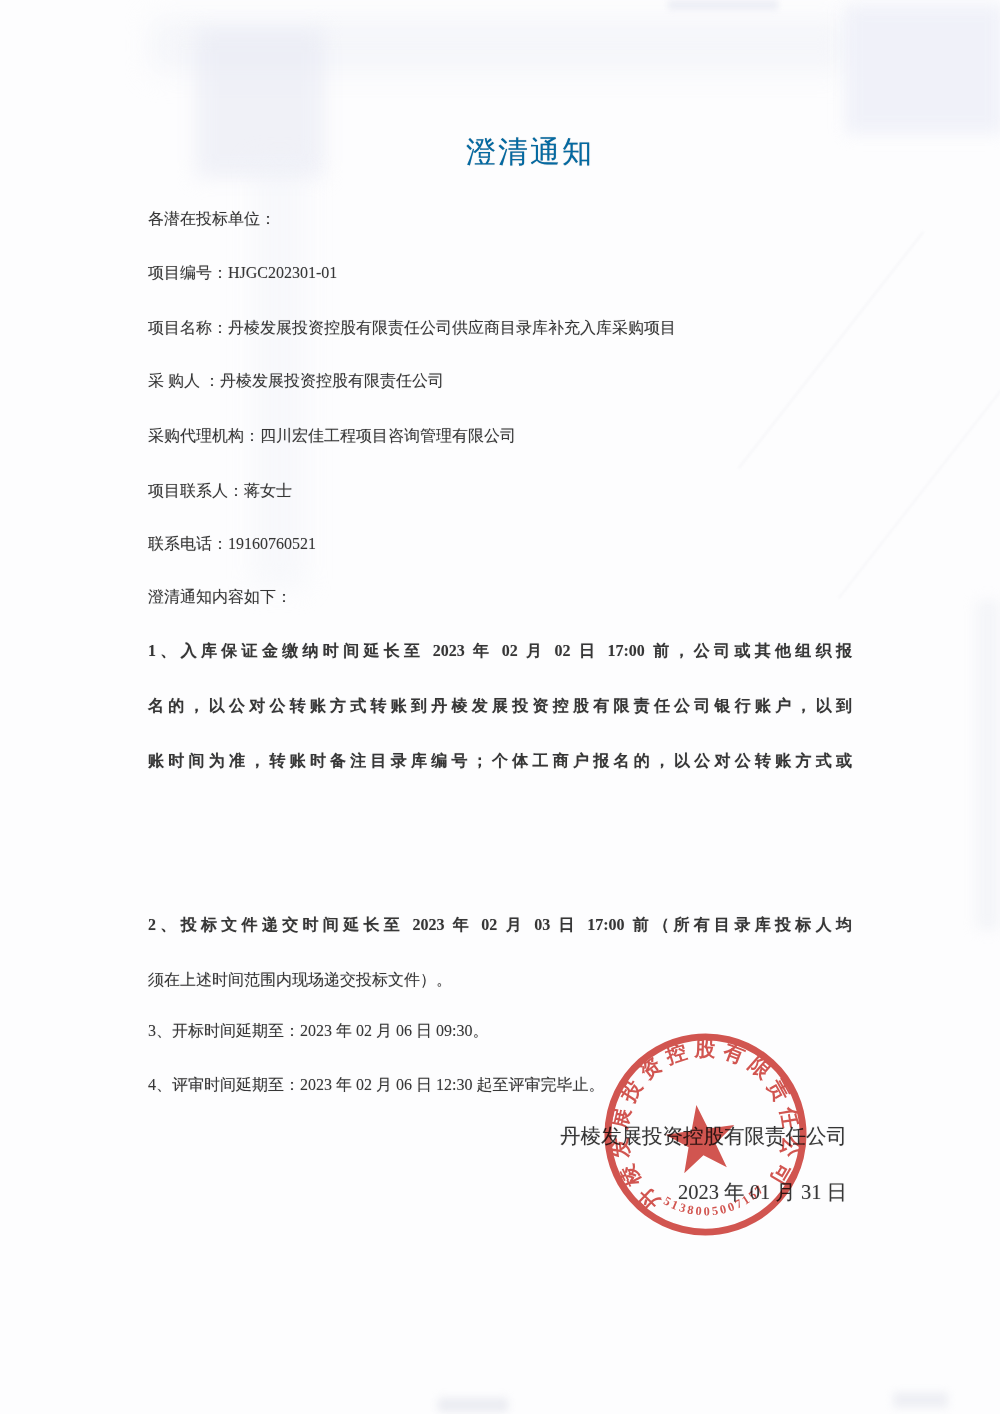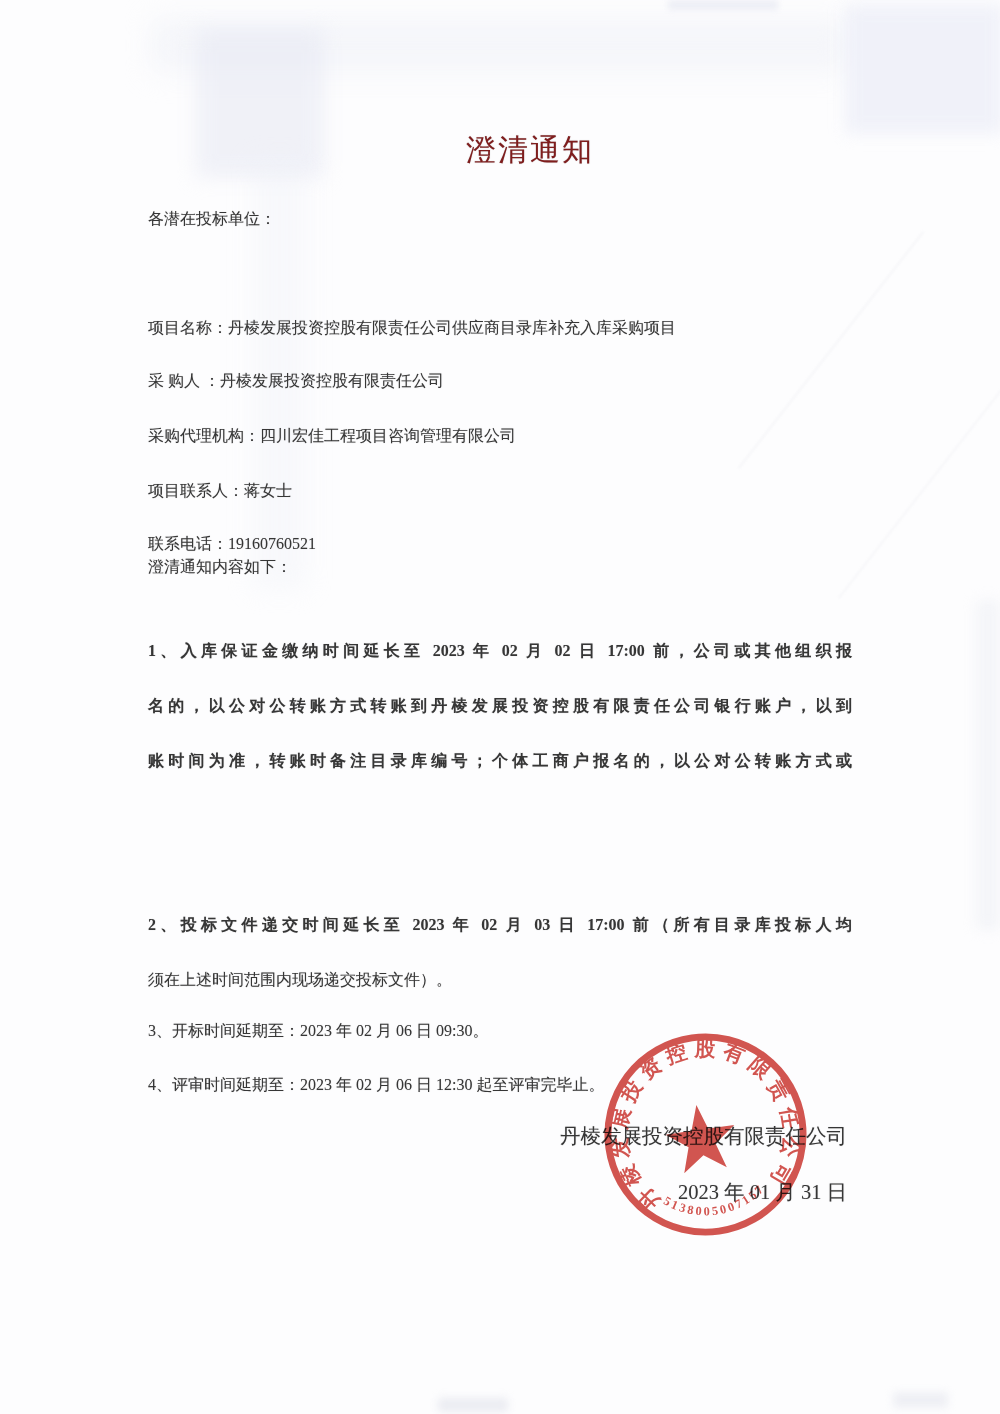--- a/index.html
+++ b/index.html
@@ -21,21 +21,21 @@
   .a-scratch2{left:930px;top:330px;width:2px;height:300px;background:#c9cbd6;opacity:.12;transform:rotate(38deg);filter:blur(1px);}
   .a-rightedge{left:976px;top:600px;width:24px;height:330px;background:#ebedf3;opacity:.5;filter:blur(7px);}
   .a-botsmudge1{left:438px;top:1398px;width:70px;height:14px;background:#d9dbe6;opacity:.5;filter:blur(4px);}
   .a-botsmudge2{left:893px;top:1392px;width:55px;height:16px;background:#dddfe9;opacity:.45;filter:blur(4px);}
   .a-topsmudge{left:668px;top:0;width:110px;height:10px;background:#dfe2ee;opacity:.5;filter:blur(3px);}
 
   
   .doc-title{
     position:absolute;left:530px;top:134px;transform:translateX(-50%);
     font-size:30px;line-height:36px;letter-spacing:2px;white-space:pre;
-    color:#7f1d1d;text-shadow:0 0 1px rgba(70,70,70,.35);font-family:Liberation Mono, monospace;
+    color:#0369a1;text-shadow:0 0 1px rgba(70,70,70,.35);
   }
   .ln{
     position:absolute;left:148px;
     font-size:16px;line-height:28px;white-space:pre;
     color:#363636;text-shadow:0 0 1px rgba(70,70,70,.3);
   }
   .ln.full{width:704px;text-align:justify;text-align-last:justify;white-space:normal;font-weight:bold;}
   .sig{
     position:absolute;right:153px;text-align:right;
     font-size:20.5px;line-height:28px;white-space:pre;
@@ -63,26 +63,27 @@
   <div class="artifact a-scratch1"></div>
   <div class="artifact a-scratch2"></div>
   <div class="artifact a-rightedge"></div>
   <div class="artifact a-botsmudge1"></div>
   <div class="artifact a-botsmudge2"></div>
   <div class="artifact a-topsmudge"></div>
 
   <div class="doc-title">澄清通知</div>
 
   <div class="ln" style="top:205px">各潜在投标单位：</div>
+  <div class="ln" style="top:259px">项目编号：HJGC202301-01</div>
   <div class="ln" style="top:314px">项目名称：丹棱发展投资控股有限责任公司供应商目录库补充入库采购项目</div>
   <div class="ln" style="top:367px">采 购人 ：丹棱发展投资控股有限责任公司</div>
   <div class="ln" style="top:422px">采购代理机构：四川宏佳工程项目咨询管理有限公司</div>
   <div class="ln" style="top:477px">项目联系人：蒋女士</div>
   <div class="ln" style="top:530px">联系电话：19160760521</div>
-  <div class="ln" style="top:553px">澄清通知内容如下：</div>
+  <div class="ln" style="top:583px">澄清通知内容如下：</div>
 
   <div class="ln full" style="top:637px">1、入库保证金缴纳时间延长至 2023 年 02 月 02 日 17:00 前，公司或其他组织报</div>
   <div class="ln full" style="top:747px">账时间为准，转账时备注目录库编号；个体工商户报名的，以公对公转账方式或</div>
   <div class="ln full" style="top:692px">名的，以公对公转账方式转账到丹棱发展投资控股有限责任公司银行账户，以到</div>
   <div class="ln full" style="top:911px">2、投标文件递交时间延长至 2023 年 02 月 03 日 17:00 前（所有目录库投标人均</div>
   <div class="ln" style="top:966px">须在上述时间范围内现场递交投标文件）。</div>
   <div class="ln" style="top:1017px">3、开标时间延期至：2023 年 02 月 06 日 09:30。</div>
   <div class="ln" style="top:1071px">4、评审时间延期至：2023 年 02 月 06 日 12:30 起至评审完毕止。</div>
 
   <div class="sig" style="top:1122px">丹棱发展投资控股有限责任公司</div>

